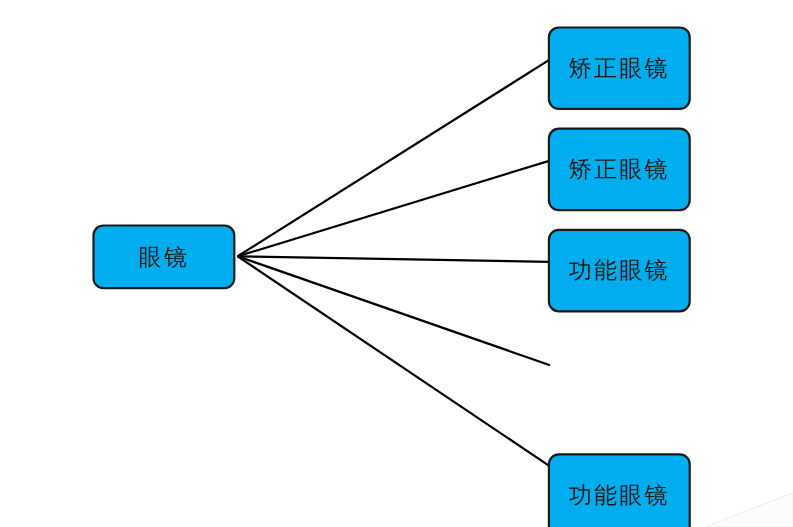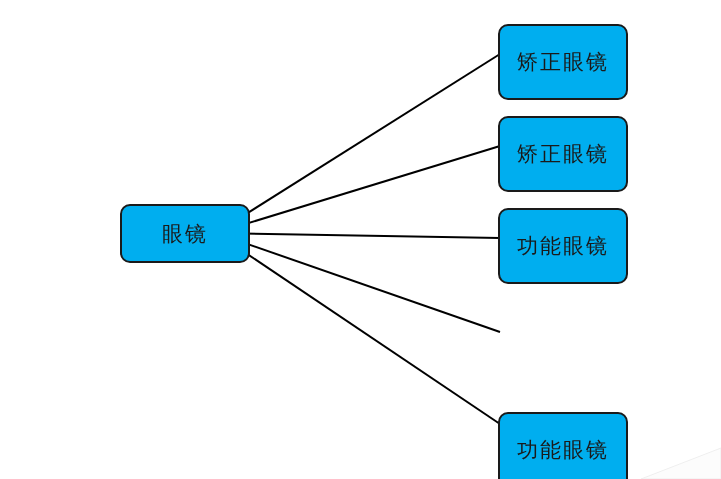--- a/index.html
+++ b/index.html
@@ -36,21 +36,21 @@
     justify-content: center;
     z-index: 2;
   }
   .node .label {
     color: #1A1A1A;
     font-size: 21px;
     letter-spacing: 2px;
     white-space: nowrap;
     text-align: center;
   }
-  .node-root   { left: 84px;  top: 204px; height: 59px; margin-left: 36px; }
+  .node-root   { left: 84px;  top: 204px; height: 59px; }
   .node-child-0 { left: 498px; top: 24px;  }
   .node-child-1 { left: 498px; top: 116px; }
   .node-child-2 { left: 498px; top: 208px; }
   .node-child-3 { left: 498px; top: 302px; }
   .node-child-4 { left: 498px; top: 394px; margin-top: 18px; }
   .corner-artifact {
     position: absolute;
     right: 0;
     bottom: 0;
     z-index: 0;

